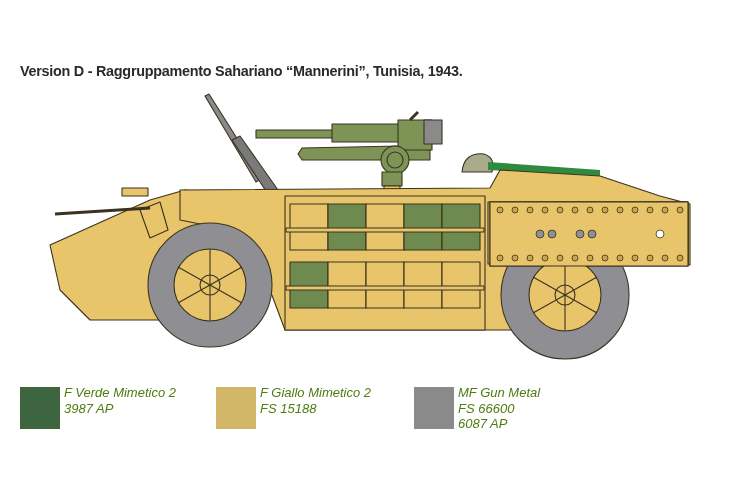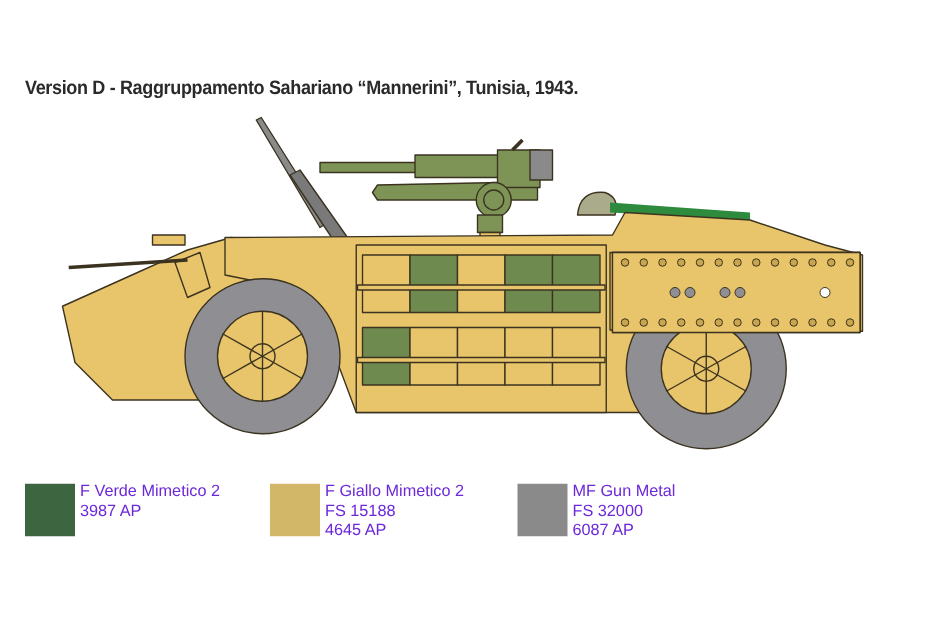--- a/index.html
+++ b/index.html
@@ -1,21 +1,21 @@
 <!DOCTYPE html>
 <html><head>
 <meta charset="utf-8">
 <style>
   html, body { margin:0; padding:0; background:#ffffff; }
   body { width:750px; height:500px; position:relative; overflow:hidden; font-family:"Liberation Sans", sans-serif; }
   .title { position:absolute; left:20px; top:62px; font-size:15.5px; font-weight:bold; color:#2a2a2a; letter-spacing:-0.3px; transform:scaleX(0.93); transform-origin:left center; white-space:nowrap; }
   .vehicle { position:absolute; left:0; top:0; width:750px; height:370px; }
   .legend-item { position:absolute; top:387px; height:48px; }
   .swatch { position:absolute; left:0; top:0; width:40px; height:42px; }
-  .legend-text { position:absolute; left:44px; top:-2px; font-size:13px; line-height:15.5px; color:#6d28d9; white-space:nowrap; }
+  .legend-text { position:absolute; left:44px; top:-2px; font-size:13px; line-height:15.5px; color:#4d7c0f; white-space:nowrap;font-style:italic; }
   .legend-text div { display:block; }
 </style>
 </head>
 <body>
 
 <div class="title">Version D - Raggruppamento Sahariano “Mannerini”, Tunisia, 1943.</div>
 
 <svg class="vehicle" viewBox="0 0 750 370" xmlns="http://www.w3.org/2000/svg">
   <g stroke="#3b3320" stroke-width="1.1" stroke-linejoin="round">
 
@@ -132,24 +132,23 @@
     <div>F Verde Mimetico 2</div>
     <div>3987 AP</div>
   </div>
 </div>
 
 <div class="legend-item" style="left:216px">
   <div class="swatch" style="background:#d2b768"></div>
   <div class="legend-text">
     <div>F Giallo Mimetico 2</div>
     <div>FS 15188</div>
-    <div>4645 AP</div>
   </div>
 </div>
 
 <div class="legend-item" style="left:414px">
   <div class="swatch" style="background:#8a8a8a"></div>
   <div class="legend-text">
     <div>MF Gun Metal</div>
-    <div>FS 32000</div>
+    <div>FS 66600</div>
     <div>6087 AP</div>
   </div>
 </div>
 
 </body></html>

